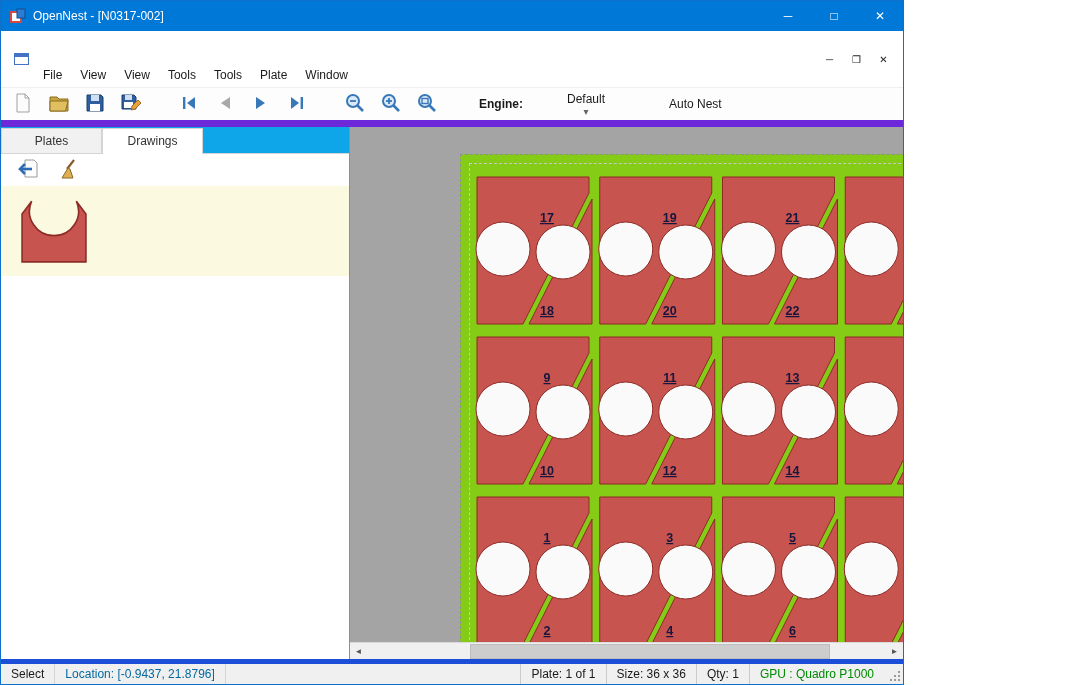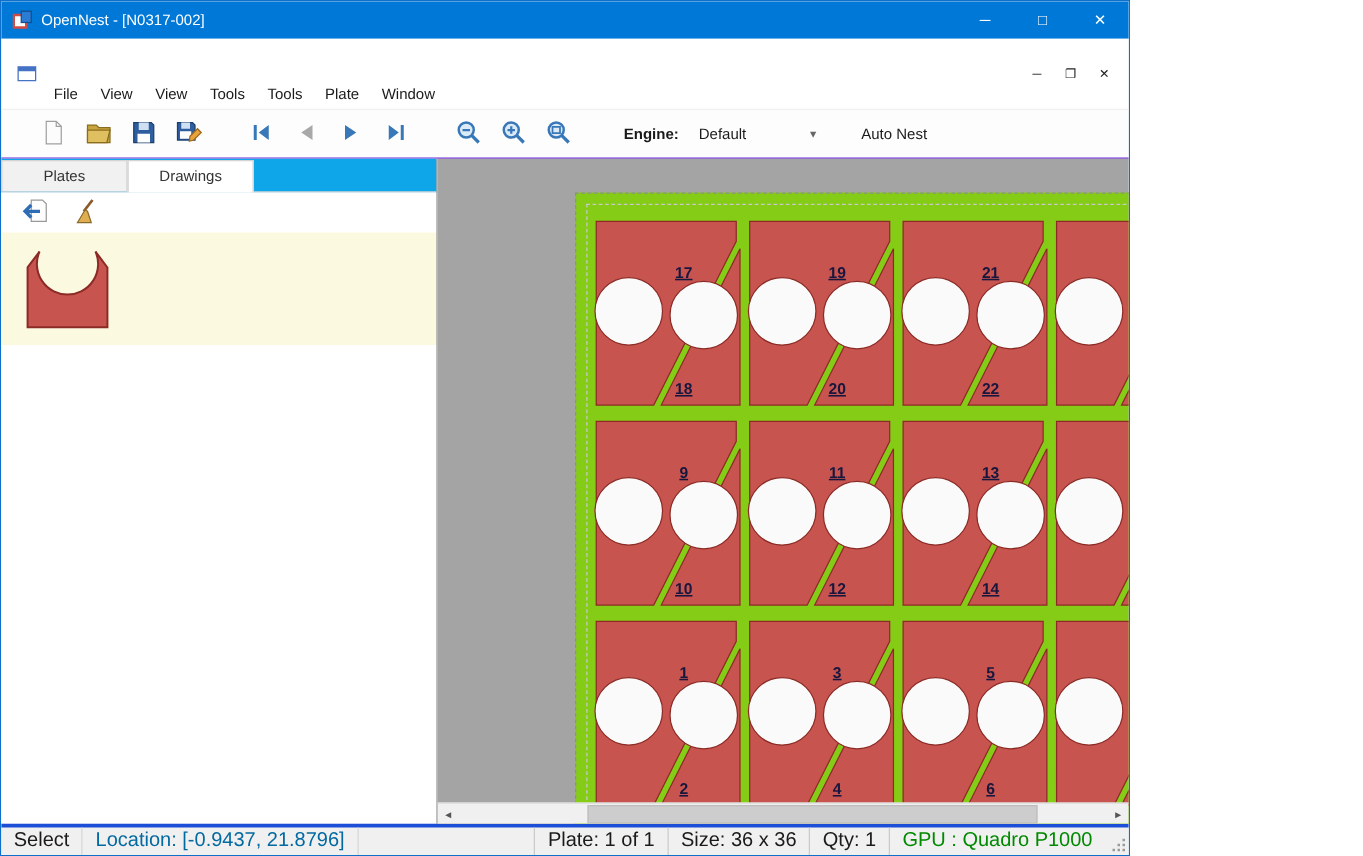--- a/index.html
+++ b/index.html
@@ -16,26 +16,26 @@
 
   
   .menubar { flex:0 0 26px; display:flex; align-items:center; background:#fff; padding-left:6px; border-bottom:1px solid #f0f0f0; }
   .mdi-doc-icon { display:flex; margin:0 4px 0 6px; }
   .menu-items { display:flex; align-items:center;margin-top:32px; }
   .menu-item { padding:5px 9px; cursor:default; }
   .mdi-controls { margin-left:auto; display:flex; align-items:center; padding-right:6px; color:#222; }
   .mdi-btn { width:27px; height:22px; display:flex; align-items:center; justify-content:center; font-size:10px; }
 
   
-  .toolbar { flex:0 0 39px; display:flex; align-items:center; background:#fdfdfd; border-bottom:1px solid #6d28d9; padding-left:24px; }
+  .toolbar { flex:0 0 39px; display:flex; align-items:center; background:#fdfdfd; border-bottom:7px solid #6d28d9; padding-left:4px; }
   .tool-btn { width:36px; height:32px; display:flex; align-items:center; justify-content:center; border-radius:2px; }
   .tool-gap { width:22px; }
   .engine-group { display:flex; align-items:center; margin-left:34px; }
   .engine-label { font-weight:bold; margin-right:10px; }
-  .engine-combo { width:106px; display:flex; align-items:center; justify-content:space-between; padding:3px 6px; }
+  .engine-combo { width:106px; display:flex; align-items:center; justify-content:space-between; padding:3px 6px;flex-direction:column; }
   .engine-combo .arrow { color:#666; font-size:10px; }
   .auto-nest { margin-left:24px; padding:4px 6px; }
 
   
   .main { flex:1; display:flex; min-height:0; }
   .sidebar { width:349px; background:#fff; border-right:1px solid #8f8f8f; display:flex; flex-direction:column; }
   .tabstrip { flex:0 0 27px; display:flex; align-items:flex-end; background:#0ea5e9; border-bottom:1px solid #d4d4d4; }
   .tab { width:101px; text-align:center; padding:5px 0; background:#f1f1f1; border:1px solid #d4d4d4; border-bottom:none; color:#333; }
   .tab.active { background:#fff; position:relative; margin-bottom:-1px; padding-bottom:6px; font-weight:normal; }
   .side-toolbar { flex:0 0 32px; display:flex; align-items:center; gap:10px; padding-left:12px; background:#fff; }
@@ -55,21 +55,21 @@
   #plate-svg { position:absolute; left:12px; top:18px; }
   #plate-svg text { font:700 12.5px "Liberation Sans",sans-serif; text-decoration:underline; }
 
   .hscroll { position:absolute; left:0; right:0; bottom:0; height:17px; background:#f0f0f0; border-top:1px solid #dadada; }
   .scroll-btn { position:absolute; top:0; width:17px; height:16px; display:flex; align-items:center; justify-content:center; font-size:8px; color:#555; }
   .scroll-btn.left { left:0; }
   .scroll-btn.right { right:0; }
   .hthumb { position:absolute; left:120px; top:1px; width:360px; height:15px; background:#cdcdcd; border:1px solid #bdbdbd; }
 
   
-  .statusbar { flex:0 0 25px; background:#f0f0f0; border-top:3px solid #1d4ed8; display:flex; align-items:stretch; font-size:16px; }
+  .statusbar { flex:0 0 25px; background:#f0f0f0; border-top:5px solid #1d4ed8; display:flex; align-items:stretch; font-size:12px; }
   .sb-cell { display:flex; align-items:center; padding:0 10px; }
   .sb-mode { min-width:44px; }
   .sb-location { color:#0369a1; border-left:1px solid #d6d6d6; border-right:1px solid #d6d6d6; min-width:165px; }
   .sb-spacer { flex:1; }
   .sb-right { border-left:1px solid #cbcbcb; }
   .sb-grip { display:flex; align-items:flex-end; padding:0 2px 2px 4px; }
 </style>
 </head>
 <body>
 

